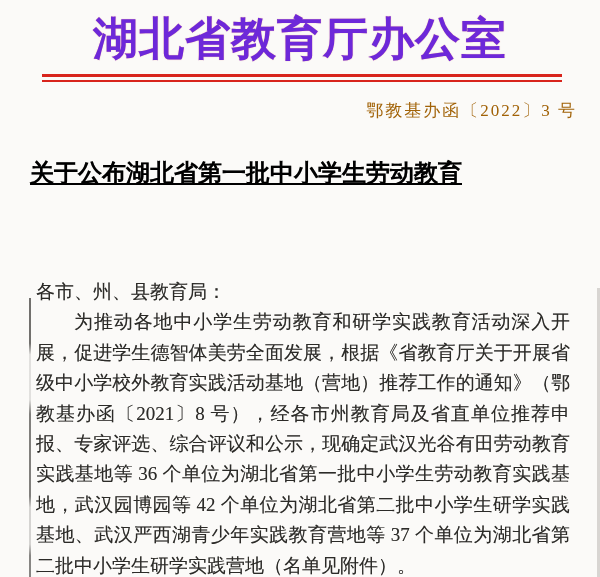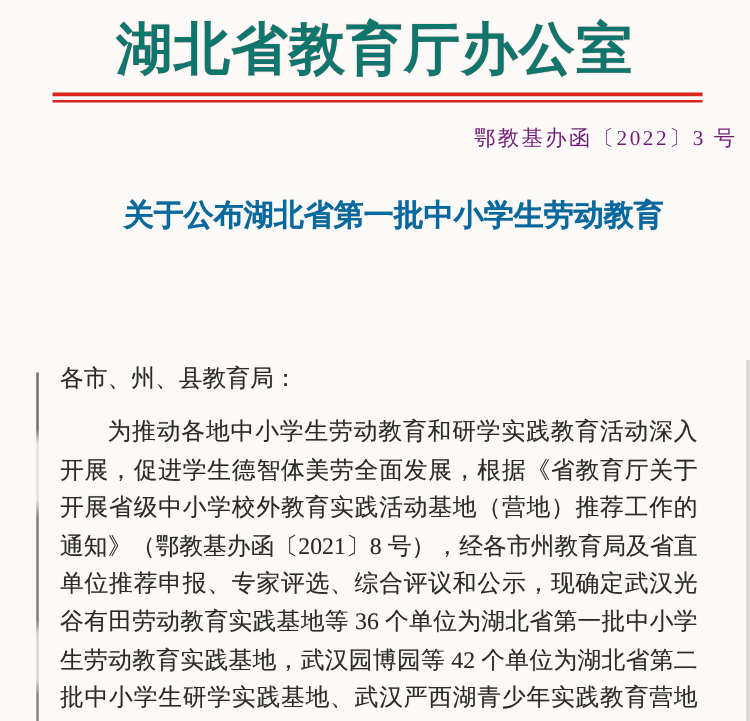--- a/index.html
+++ b/index.html
@@ -9,59 +9,60 @@
     background:#fbfaf8;
     overflow:hidden;
     font-family:"Liberation Serif","DejaVu Serif",serif;
   }
   
   .issuer{
     position:absolute;top:14px;left:0;right:0;
     text-align:center;
     font-size:45px;line-height:50px;
     font-weight:bold;
-    color:#0f766e;
+    color:#6d28d9;
     letter-spacing:1px;
     text-shadow:0 0 1px rgba(221,36,32,.45);
     white-space:nowrap;
   }
   
   .red-rule{
     position:absolute;top:74px;left:42px;width:520px;height:8px;
     box-sizing:border-box;
     border-top:3px solid #d8241c;
     border-bottom:2px solid #d8241c;
   }
   
   .doc-number{
-    position:absolute;top:99px;right:10px;
+    position:absolute;top:99px;right:23px;
     font-size:17px;line-height:24px;
     letter-spacing:2px;
-    color:#701a75;
+    color:#a16207;
     white-space:nowrap;
   }
   
   .title{
     position:absolute;top:155px;left:30px;right:0;
-    text-align:center;
+    text-align:left;
     font-size:24px;line-height:36.5px;
     font-weight:bold;
-    color:#0369a1;
+    color:#000000;
     text-shadow:0 0 .6px rgba(20,20,20,.5);
+    text-decoration:underline;
   }
   
   .body-text{
     position:absolute;top:277px;left:36px;right:30px;
     font-size:19px;line-height:30.4px;
     text-align:justify;
     text-justify:inter-ideograph;
     color:#2c2b28;
     text-shadow:0 0 .6px rgba(40,40,40,.4);
   }
-  .body-text p{margin:12px;}
+  .body-text p{margin:0;}
   .para-indent{text-indent:2em;}
   
   .edge-artifact-left{
     position:absolute;left:29px;top:298px;bottom:-4px;width:2px;
     background:linear-gradient(to bottom,
       rgba(40,38,35,.65) 0 16%,
       rgba(40,38,35,.12) 20% 36%,
       rgba(40,38,35,.58) 41% 70%,
       rgba(40,38,35,.18) 74% 87%,
       rgba(40,38,35,.55) 91% 100%);

